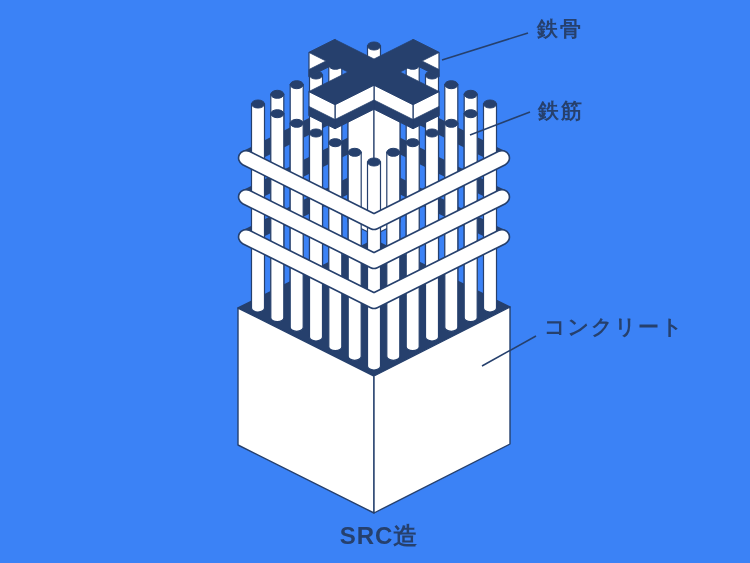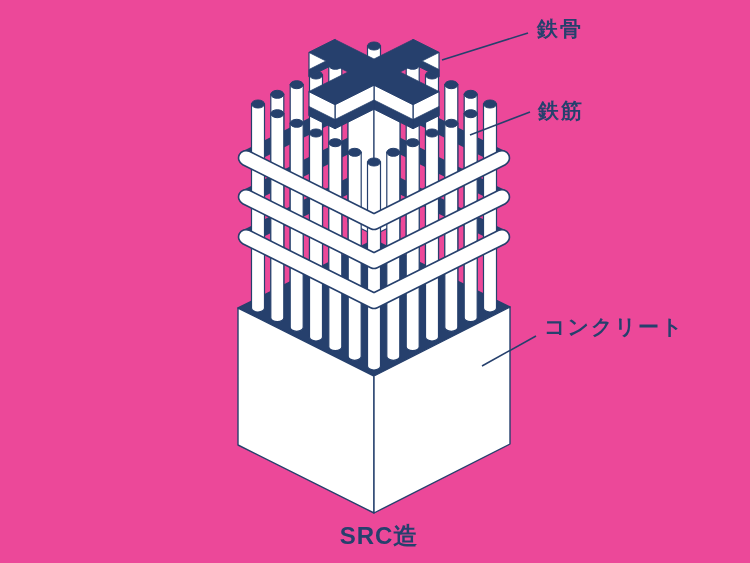--- a/index.html
+++ b/index.html
@@ -1,17 +1,17 @@
 <!DOCTYPE html>
 <html style="--navy: #26406d;"><head>
 <meta charset="utf-8">
 <style>
   :root { --navy: #26406d; }
   html, body { margin: 0; padding: 0; background: #ffffff; }
-  .stage { position: relative; width: 750px; height: 563px; background: #ec4899; overflow: hidden; }
+  .stage { position: relative; width: 750px; height: 563px; background: #3b82f6; overflow: hidden; }
 
   .rod-body { fill: #ffffff; stroke: var(--navy); stroke-width: 1.2; }
   .rod-cap  { fill: var(--navy); stroke: var(--navy); stroke-width: 1; }
 
   .hoop-back          { fill: none; stroke: var(--navy); stroke-width: 15;  stroke-linecap: round; stroke-linejoin: round; }
   .hoop-front-outline { fill: none; stroke: var(--navy); stroke-width: 16.5; stroke-linecap: round; stroke-linejoin: round; }
   .hoop-front         { fill: none; stroke: #ffffff;     stroke-width: 13.2; stroke-linecap: round; stroke-linejoin: round; }
 
   .cube-face { fill: #ffffff; stroke: var(--navy); stroke-width: 1.4; stroke-linejoin: round; }
   .cube-top  { fill: var(--navy); stroke: var(--navy); stroke-width: 1.4; stroke-linejoin: round; }

